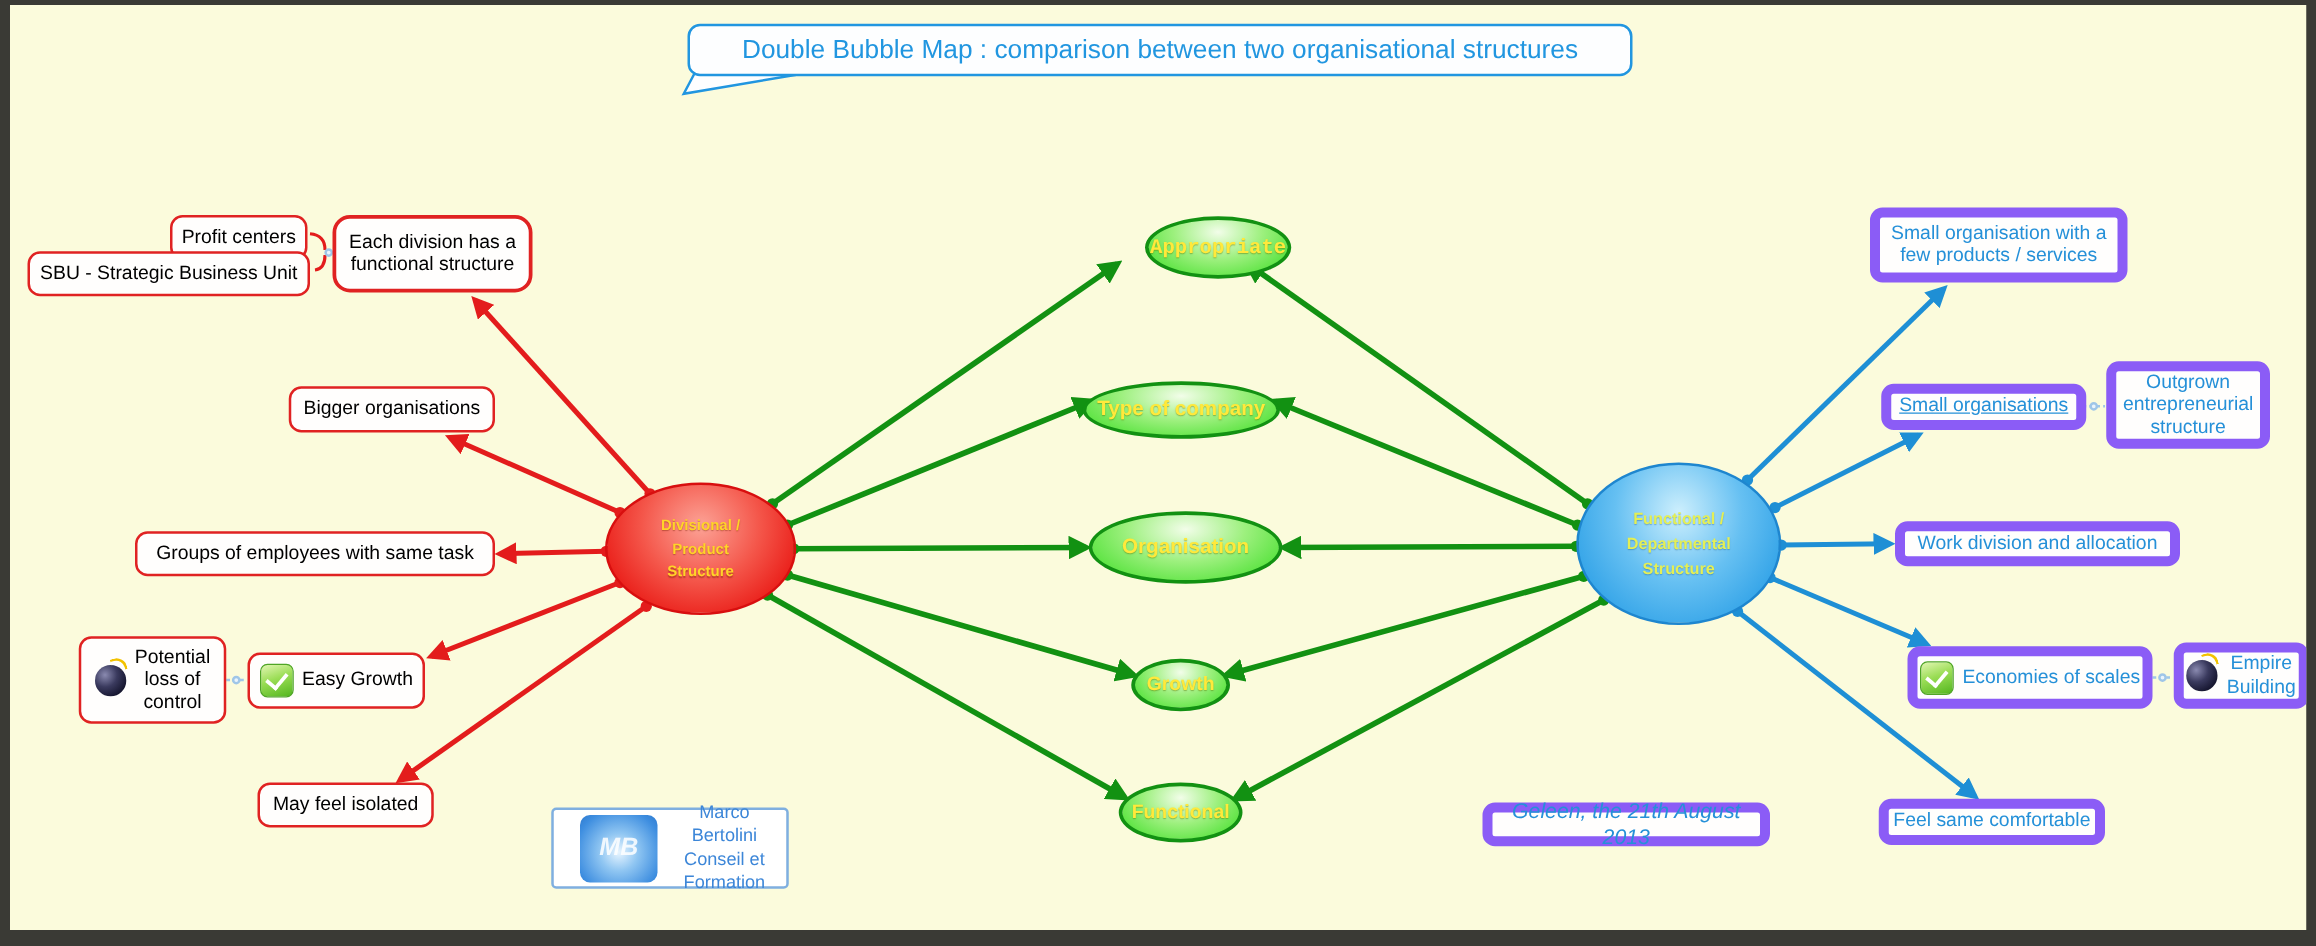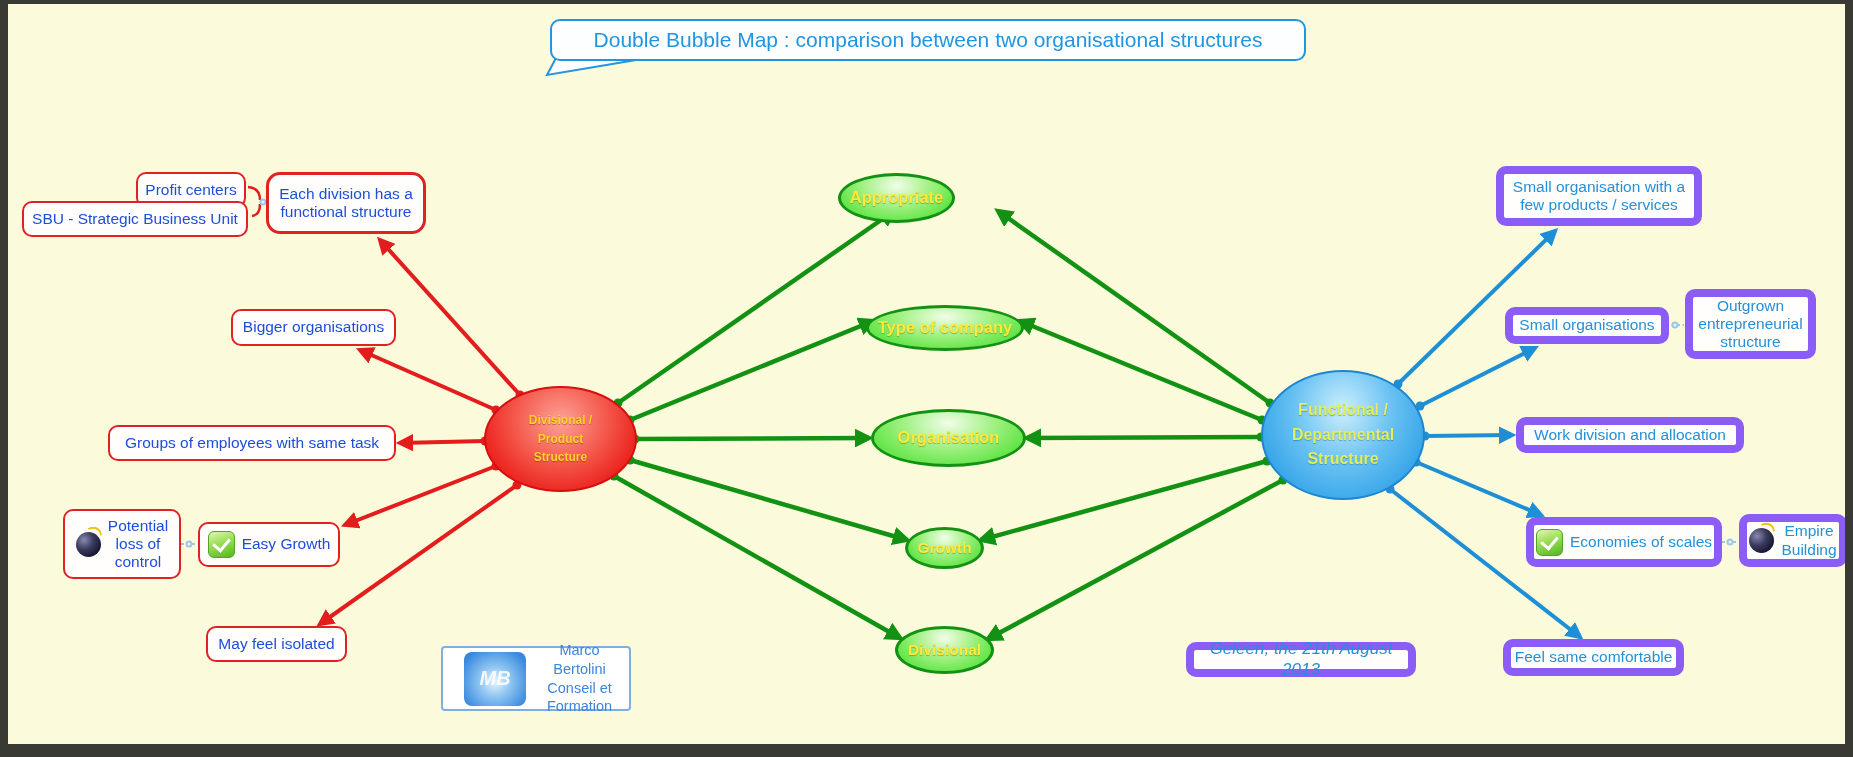--- a/index.html
+++ b/index.html
@@ -4,31 +4,31 @@
 <style>
   html,body{margin:0;padding:0;background:#3A3A35;}
   #stage{
     position:relative;width:1853px;height:757px;box-sizing:border-box;
     background:#FBFBDC;border:solid #3A3A35;border-width:4px 8px 13px 8px;
     font-family:"Liberation Sans",sans-serif;overflow:hidden;
   }
   #wires{position:absolute;left:0;top:0;}
   .node{position:absolute;box-sizing:border-box;display:flex;align-items:center;justify-content:center;
         text-align:center;white-space:pre-line;line-height:1.18;background:#FFFEFD;}
-  .rbox{border:2.5px solid #E02222;color:#1d4ed8;border-radius:10px;font-size:15.5px;padding:16px 6px;}
+  .rbox{border:2.5px solid #E02222;color:#000000;border-radius:10px;font-size:15.5px;padding:16px 6px;}
   .bbox{border:8px solid #8b5cf6;color:#2590D8;border-radius:10px;font-size:15.5px;padding:2px 0;}
   .ellipse{border-radius:50%;font-weight:bold;}
   .red-ellipse{
     background:radial-gradient(ellipse at 50% 32%,#FCA396 0%,#F4564A 45%,#E81410 85%);
     border:2.5px solid #D80F0F;color:#FFD428;font-size:12px;line-height:1.55;
     text-shadow:0 1px 1px rgba(120,30,0,.45);
   }
   .blue-ellipse{
     background:radial-gradient(ellipse at 50% 30%,#CDEFFD 0%,#66C0F2 45%,#2B9FE6 85%);
-    border:2.5px solid #1E86CF;color:#E4EF55;font-size:16px;line-height:1.55;
+    border:2.5px solid #1E86CF;color:#E4EF55;font-size:13px;line-height:1.55;
     text-shadow:0 1px 1px rgba(20,80,140,.4);
     align-items:center;
   }
   .green-ellipse{
     background:radial-gradient(ellipse at 50% 22%,#F2FDE9 0%,#9DF07E 45%,#54E23B 85%);
     border:3px solid #129112;color:#FFE93B;font-size:16.5px;
     text-shadow:0 1px 1px rgba(90,120,0,.5);
   }
   .title-bubble{border:2.5px solid #2196E0;color:#2196E0;border-radius:10px;font-size:21px;background:#FDFEFF;}
   .date-note{font-style:italic;font-size:17px;border-radius:10px;}
@@ -140,34 +140,34 @@
     <span>Divisional /
 Product
 Structure</span>
   </div>
   <div class="node ellipse blue-ellipse" style="left:1253px;top:366px;width:164px;height:130px;">
     <span>Functional /
 Departmental
 Structure</span>
   </div>
 
-  <div class="node ellipse green-ellipse" style="left:830px;top:169px;width:117px;height:50px;">
+  <div class="node ellipse green-ellipse" style="left:908px;top:169px;width:117px;height:50px;font-family:Liberation Mono, monospace;">
     <span>Appropriate</span>
   </div>
   <div class="node ellipse green-ellipse" style="left:858px;top:301px;width:158px;height:46px;">
     <span>Type of company</span>
   </div>
   <div class="node ellipse green-ellipse" style="left:863px;top:405px;width:155px;height:58px;">
     <span>Organisation</span>
   </div>
   <div class="node ellipse green-ellipse" style="left:897px;top:523px;width:79px;height:42px;font-size:15.5px;">
     <span>Growth</span>
   </div>
   <div class="node ellipse green-ellipse" style="left:887px;top:622px;width:99px;height:48px;font-size:15.5px;">
-    <span>Divisional</span>
+    <span>Functional</span>
   </div>
 
   <div class="node rbox" style="left:128px;top:168px;width:110px;height:31px;">
     <span>Profit centers</span>
   </div>
   <div class="node rbox" style="left:14px;top:197px;width:226px;height:31px;">
     <span>SBU - Strategic Business Unit</span>
   </div>
   <div class="node rbox" style="left:258px;top:168px;width:160px;height:62px;border-width:3px;border-radius:14px;">
     <span>Each division has a
@@ -190,21 +190,21 @@
     <span>Easy Growth</span>
   </div>
   <div class="node rbox" style="left:198px;top:622px;width:141px;height:36px;">
     <span>May feel isolated</span>
   </div>
 
   <div class="node bbox" style="left:1488px;top:162px;width:206px;height:60px;">
     <span>Small organisation with a
 few products / services</span>
   </div>
-  <div class="node bbox" style="left:1497px;top:303px;width:164px;height:37px;">
+  <div class="node bbox" style="left:1497px;top:303px;width:164px;height:37px;text-decoration:underline;">
     <span>Small organisations</span>
   </div>
   <div class="node bbox" style="left:1677px;top:285px;width:131px;height:70px;">
     <span>Outgrown
 entrepreneurial
 structure</span>
   </div>
   <div class="node bbox" style="left:1508px;top:413px;width:228px;height:36px;">
     <span>Work division and allocation</span>
   </div>

